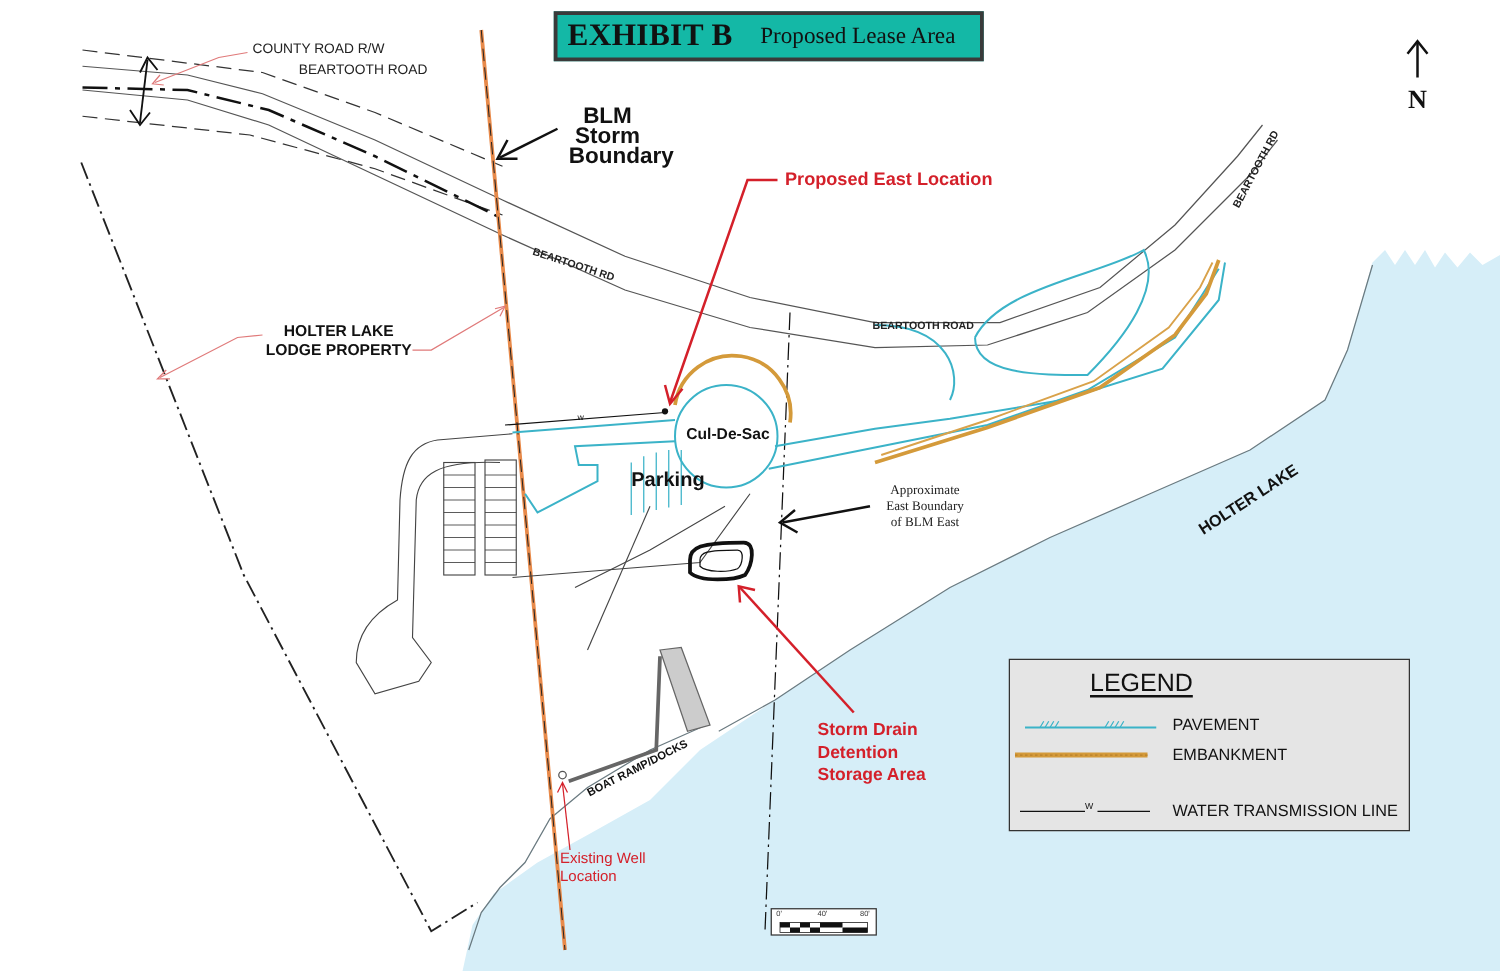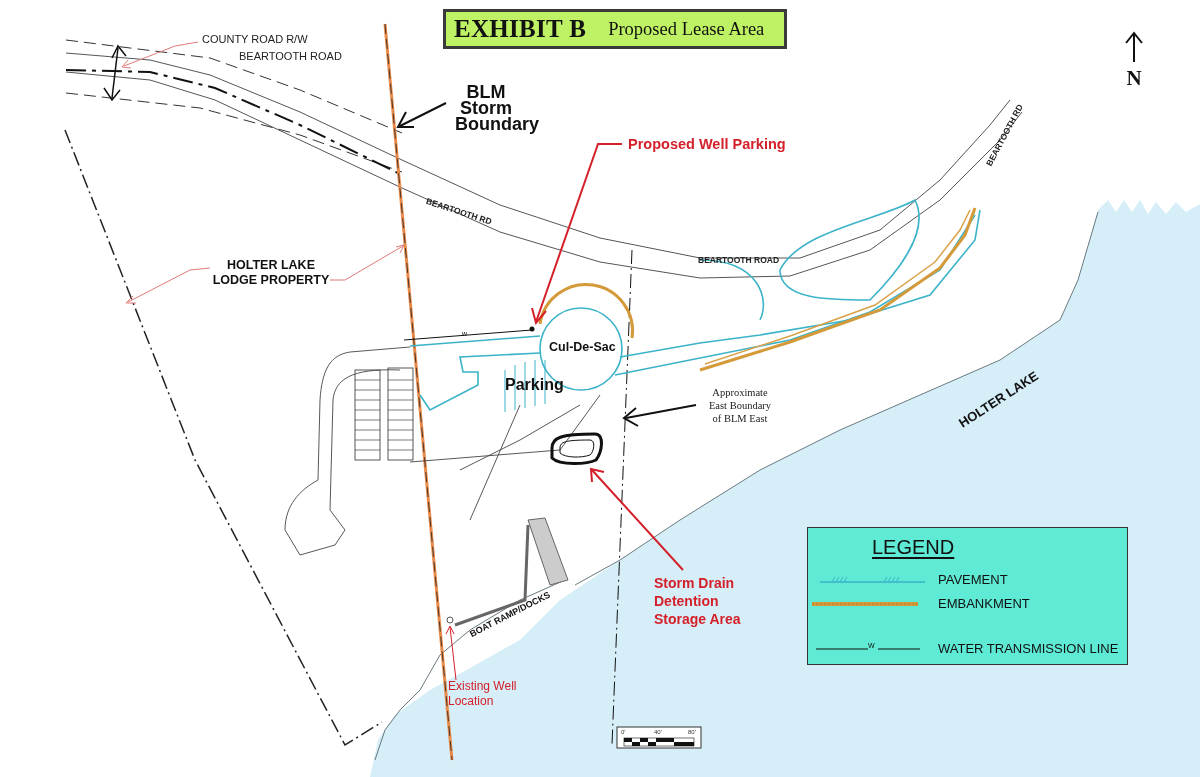--- a/index.html
+++ b/index.html
@@ -1,23 +1,23 @@
 <!DOCTYPE html>
 <html><head>
 <meta charset="utf-8">
 <style>
   html, body { margin:0; padding:0; background:#ffffff; }
   #stage { position:relative; width:1200px; height:777px; overflow:hidden; background:#ffffff; font-family:"Liberation Sans", sans-serif; }
   svg { position:absolute; left:0; top:0; }
   .lbl { font-family:"Liberation Sans", sans-serif; }
   .serif { font-family:"Liberation Serif", serif; }
-  .title-box { position:absolute; left:443px; top:9px; width:344px; height:40px; border:3px solid #3a3a3a; box-sizing:border-box; background:#bef264; display:flex; align-items:center; }
+  .title-box { position:absolute; left:443px; top:9px; width:344px; height:40px; border:3px solid #3a3a3a; box-sizing:border-box; background:#14b8a6; display:flex; align-items:center; }
   .title-main { font-family:"Liberation Serif", serif; font-weight:bold; font-size:25px; color:#111; margin-left:8px; letter-spacing:0.3px; }
   .title-sub { font-family:"Liberation Serif", serif; font-size:18.5px; color:#111; margin-left:22px; }
-  .legend { position:absolute; left:807px; top:527px; width:321px; height:138px; border:1.5px solid #333; background:#5eead4; box-sizing:border-box; }
+  .legend { position:absolute; left:807px; top:527px; width:321px; height:138px; border:1.5px solid #333; background:#e5e5e5; box-sizing:border-box; }
   .legend-title { position:absolute; left:64px; top:8px; font-size:20px; color:#111; text-decoration:underline; text-underline-offset:3px; }
   .legend-row { position:absolute; left:0; width:100%; height:20px; }
   .legend-label { position:absolute; left:130px; top:0; font-size:13px; color:#111; white-space:nowrap; }
   .north { position:absolute; left:1120px; top:30px; width:28px; text-align:center; }
   .north-n { font-family:"Liberation Serif", serif; font-weight:bold; font-size:21px; color:#111; display:block; margin-top:-2px; }
   .txt { position:absolute; white-space:nowrap; }
 </style>
 </head>
 <body>
 
@@ -164,21 +164,21 @@
 
   <div class="txt lbl" style="left:202px;top:33px;font-size:11px;color:#222">COUNTY ROAD R/W</div>
   <div class="txt lbl" style="left:239px;top:50px;font-size:11px;color:#222">BEARTOOTH ROAD</div>
 
   <div class="txt lbl" style="left:455px;top:84px;font-size:18px;font-weight:bold;color:#111;text-align:center;width:62px;white-space:normal;line-height:16px">
     <div>BLM</div>
     <div>Storm</div>
     <div>Boundary</div>
   </div>
 
-  <div class="txt lbl" style="left:628px;top:136px;font-size:14.5px;font-weight:bold;color:#d4202a">Proposed Well Parking</div>
+  <div class="txt lbl" style="left:628px;top:136px;font-size:14.5px;font-weight:bold;color:#d4202a">Proposed East Location</div>
 
   <div class="txt lbl" style="left:428px;top:196px;font-size:8.5px;font-weight:bold;color:#222;transform:rotate(18deg);transform-origin:left top">BEARTOOTH RD</div>
   <div class="txt lbl" style="left:698px;top:255px;font-size:8.5px;font-weight:bold;color:#222">BEARTOOTH ROAD</div>
   <div class="txt lbl" style="left:984px;top:163px;font-size:8.5px;font-weight:bold;color:#222;transform:rotate(-62deg);transform-origin:left top">BEARTOOTH RD</div>
 
   <div class="txt lbl" style="left:212px;top:258px;font-size:12.5px;font-weight:bold;color:#111;text-align:center;width:118px;line-height:15px">
     <div>HOLTER LAKE</div>
     <div>LODGE PROPERTY</div>
   </div>
 

